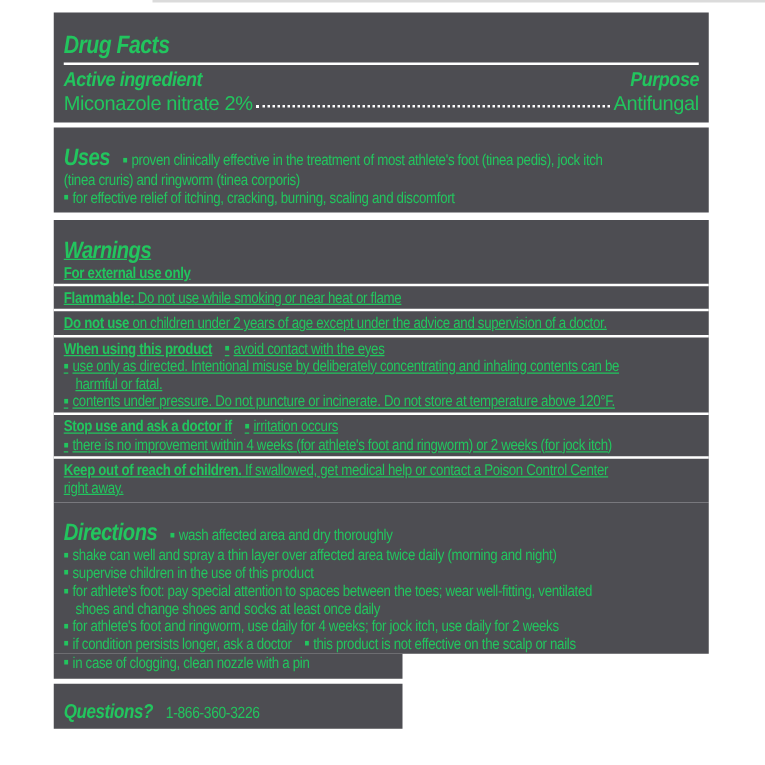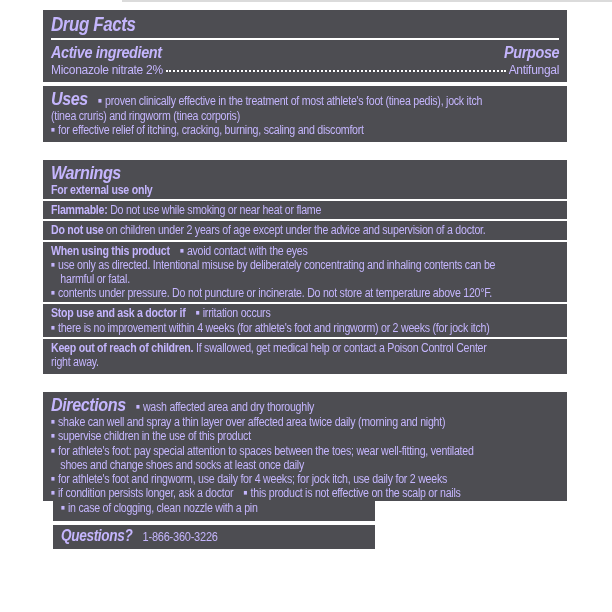--- a/index.html
+++ b/index.html
@@ -3,48 +3,48 @@
 <meta charset="utf-8">
 <style>
   html,body{margin:0;padding:0;background:#fff;}
   .canvas{
     width:612px;height:612px;position:relative;overflow:hidden;background:#ffffff;
     font-family:"Liberation Sans",sans-serif;
   }
   .photo-edge{position:absolute;top:0;left:122px;right:0;height:2px;background:#dbdbdb;}
   .label{position:absolute;top:10px;left:43px;}
   .box{
-    background:#4d4d52;color:#c4b5fd;width:524px;box-sizing:border-box;
-    padding:2px 8px 5px 8px;margin-bottom:4px;
+    background:#4d4d52;color:#22c55e;width:524px;box-sizing:border-box;
+    padding:14px 8px 5px 8px;margin-bottom:4px;
   }
-  .narrow{width:322px;margin-left:10px;}
+  .narrow{width:279px;}
   .dir-wide{margin-bottom:0;padding-bottom:1px;}
   .dir-narrow{margin-top:0;padding-top:0;}
-  .uses-box{margin-bottom:18px;}
-  .warn-box{margin-bottom:18px;}
+  .uses-box{margin-bottom:6px;}
+  .warn-box{margin-bottom:0;text-decoration:underline;}
   .line{
     white-space:nowrap;font-size:12.5px;line-height:14.2px;letter-spacing:-0.3px;
     transform:scaleX(0.85);transform-origin:0 50%;
   }
   .hrule{height:2px;background:#ffffff;margin:2px -8px;}
   .k-h0{font-size:20px;font-weight:700;font-style:italic;line-height:24px;letter-spacing:-0.5px;}
   .k-h1{font-size:19px;font-weight:700;font-style:italic;line-height:21px;letter-spacing:-0.5px;margin-right:12px;}
   .k-h2{font-size:16px;font-weight:700;font-style:italic;line-height:17.5px;letter-spacing:-0.4px;}
   .k-b{font-weight:700;}
   .k-r{}
   .k-ph{font-size:13px;}
   .k-blt{font-size:7.5px;vertical-align:2px;margin-right:4px;}
   .k-gap{display:inline-block;width:12px;}
   .k-ind{display:inline-block;width:11px;}
   .rule{height:2px;background:#ffffff;border:none;margin:2px 0 4px 0;}
   .row{display:flex;justify-content:space-between;align-items:baseline;letter-spacing:-0.4px;text-align:right;}
   .row .k-h2{transform:scaleX(0.9);}
   .row .left{transform-origin:0 50%;}
   .row .right{transform-origin:100% 50%;}
-  .leader-row{display:flex;align-items:baseline;font-size:12px;letter-spacing:-0.3px;margin-top:1px;}
+  .leader-row{display:flex;align-items:baseline;font-size:16px;letter-spacing:-0.3px;margin-top:1px;}
   .leader{flex:1;border-bottom:2px dotted #ffffff;margin:0 3px;position:relative;top:-2px;}
 </style>
 </head>
 <body>
 
 <div class="canvas">
   <div class="photo-edge"></div>
 
   <div class="label">
 

